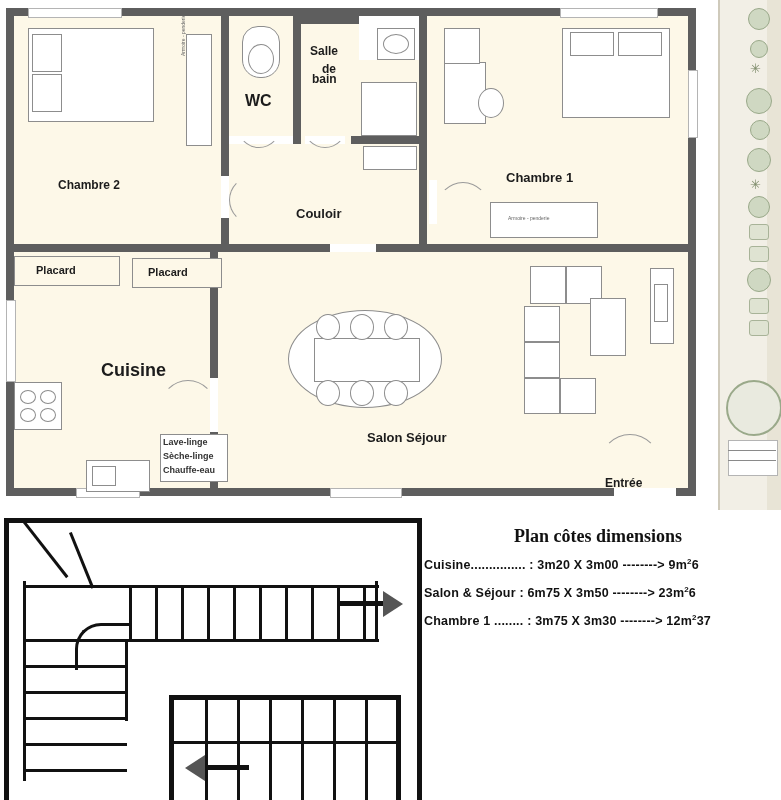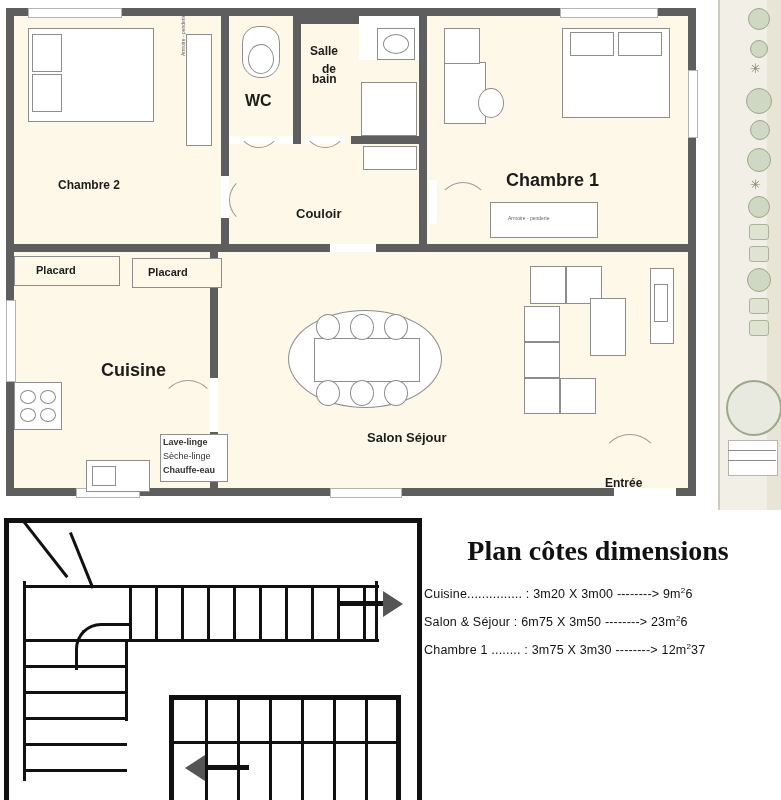--- a/index.html
+++ b/index.html
@@ -27,22 +27,22 @@
   .oval{position:absolute;border:1px solid #8d8d8d;background:#ffffff;border-radius:50%;}
   .door-arc{position:absolute;border:1px solid #9a9a9a;border-radius:50%;}
 
   
   #bottom{position:absolute;left:0;top:510px;width:781px;height:290px;background:#ffffff;}
   #stairs{position:absolute;left:4px;top:8px;width:408px;height:278px;border:5px solid #111;background:#fff;}
   .sline{position:absolute;background:#111;}
   .arrowR{position:absolute;width:0;height:0;border-top:13px solid transparent;border-bottom:13px solid transparent;border-left:20px solid #555;}
   .arrowL{position:absolute;width:0;height:0;border-top:13px solid transparent;border-bottom:13px solid transparent;border-right:20px solid #555;}
   #dims{position:absolute;left:418px;top:8px;width:360px;height:278px;}
-  #dims h2{margin:9px;padding:8px 0 10px 0;text-align:center;font-size:28px;font-weight:bold;color:#111;font-family:"Liberation Serif",serif;}
-  .dimrow{font-size:12.5px;font-weight:normal;color:#111;margin:0 0 13px 6px;letter-spacing:.2px;}
+  #dims h2{margin:0;padding:8px 0 10px 0;text-align:center;font-size:18px;font-weight:bold;color:#111;font-family:"Liberation Serif",serif;}
+  .dimrow{font-size:12.5px;font-weight:bold;color:#111;margin:0 0 13px 6px;letter-spacing:.2px;}
   .dimrow sup{font-size:8px;}
 </style>
 </head>
 <body>
 
 <div id="root">
 
   <div id="plan">
 
     <div class="garden">
@@ -133,39 +133,39 @@
     <div class="furn" style="left:363px;top:146px;width:52px;height:22px;"></div>
 
     <div class="furn" style="left:562px;top:28px;width:106px;height:88px;"></div>
     <div class="furn" style="left:570px;top:32px;width:42px;height:22px;"></div>
     <div class="furn" style="left:618px;top:32px;width:42px;height:22px;"></div>
     <div class="furn" style="left:444px;top:62px;width:40px;height:60px;"></div>
     <div class="furn" style="left:444px;top:28px;width:34px;height:34px;"></div>
     <div class="oval" style="left:478px;top:88px;width:24px;height:28px;"></div>
     <div class="furn" style="left:490px;top:202px;width:106px;height:34px;"></div>
     <div class="lbl-s" style="left:508px;top:215px;font-size:5px;color:#666;">Armoire - penderie</div>
-    <div class="lbl" style="left:506px;top:170px;font-size:18px;">Chambre 1</div>
+    <div class="lbl" style="left:506px;top:170px;font-size:13px;">Chambre 1</div>
 
     <div class="lbl" style="left:296px;top:206px;font-size:13px;">Couloir</div>
 
     <div class="furn" style="left:14px;top:256px;width:104px;height:28px;background:#fdf8e8;"></div>
     <div class="lbl" style="left:36px;top:264px;font-size:11px;">Placard</div>
     <div class="furn" style="left:132px;top:258px;width:88px;height:28px;background:#fdf8e8;"></div>
     <div class="lbl" style="left:148px;top:266px;font-size:11px;">Placard</div>
 
     <div class="furn" style="left:14px;top:382px;width:46px;height:46px;"></div>
     <div class="oval" style="left:20px;top:390px;width:14px;height:12px;"></div>
     <div class="oval" style="left:40px;top:390px;width:14px;height:12px;"></div>
     <div class="oval" style="left:20px;top:408px;width:14px;height:12px;"></div>
     <div class="oval" style="left:40px;top:408px;width:14px;height:12px;"></div>
     <div class="furn" style="left:86px;top:460px;width:62px;height:30px;"></div>
     <div class="furn" style="left:92px;top:466px;width:22px;height:18px;"></div>
     <div class="furn" style="left:160px;top:434px;width:66px;height:46px;"></div>
     <div class="lbl-s" style="left:163px;top:437px;font-size:9px;font-weight:bold;">Lave-linge</div>
-    <div class="lbl-s" style="left:163px;top:451px;font-size:9px;font-weight:normal;">Sèche-linge</div>
+    <div class="lbl-s" style="left:163px;top:451px;font-size:9px;font-weight:bold;">Sèche-linge</div>
     <div class="lbl-s" style="left:163px;top:465px;font-size:9px;font-weight:bold;">Chauffe-eau</div>
     <div class="lbl" style="left:101px;top:360px;font-size:18px;">Cuisine</div>
 
     <div class="oval" style="left:288px;top:310px;width:152px;height:96px;"></div>
     <div class="furn" style="left:314px;top:338px;width:104px;height:42px;"></div>
     <div class="oval" style="left:316px;top:314px;width:22px;height:24px;"></div>
     <div class="oval" style="left:350px;top:314px;width:22px;height:24px;"></div>
     <div class="oval" style="left:384px;top:314px;width:22px;height:24px;"></div>
     <div class="oval" style="left:316px;top:380px;width:22px;height:24px;"></div>
     <div class="oval" style="left:350px;top:380px;width:22px;height:24px;"></div>

